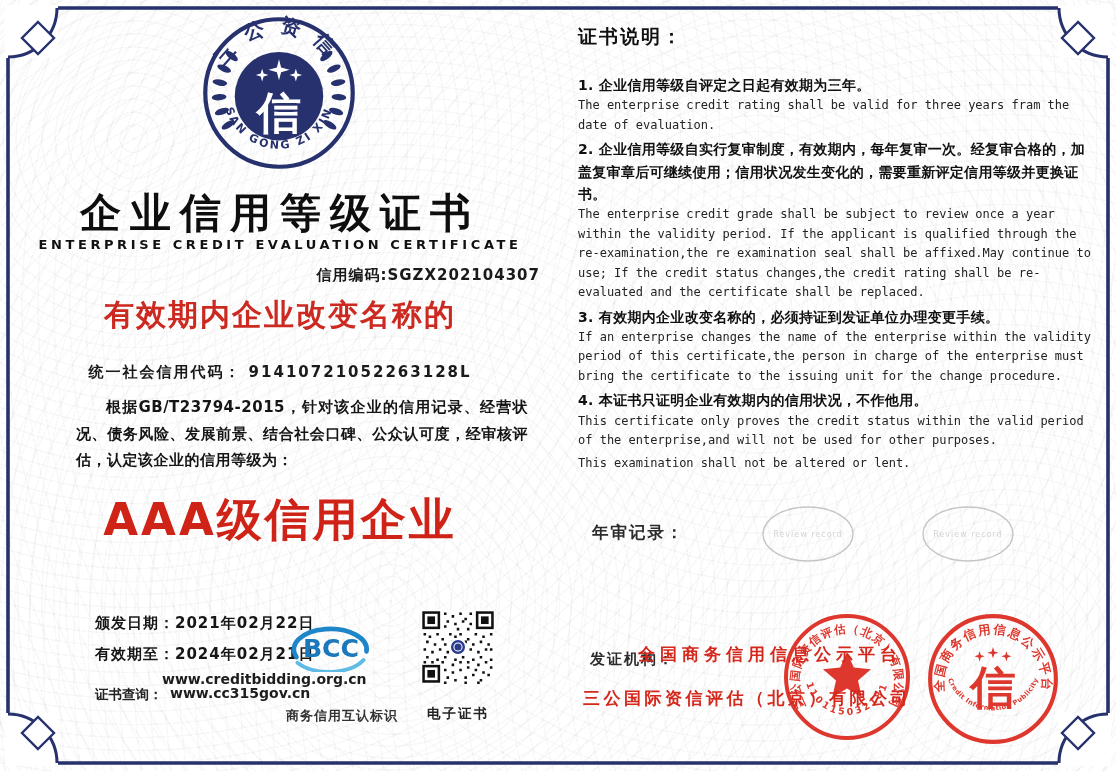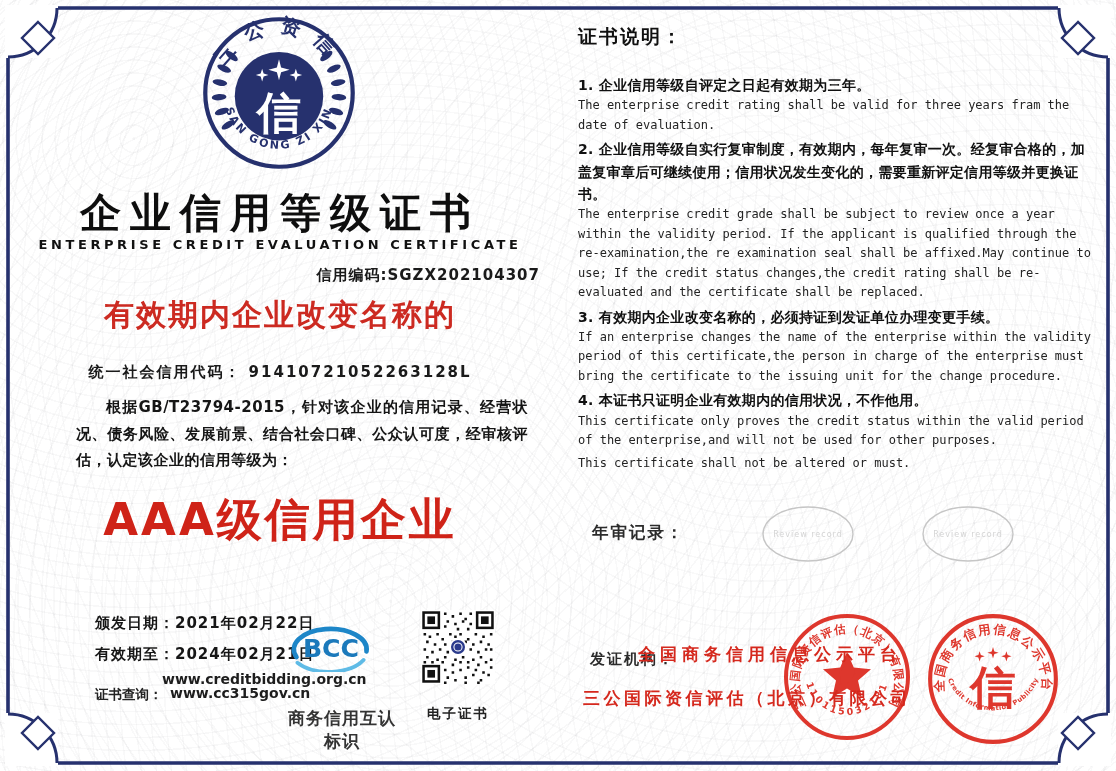--- a/index.html
+++ b/index.html
@@ -18,21 +18,21 @@
   .company{top:295px;font-size:30px;font-weight:700;color:#cc2a21;letter-spacing:2px;}
   .social{top:363px;font-size:15px;font-weight:600;color:#1a1a1a;letter-spacing:2px;}
   .para{position:absolute;left:56px;top:394px;width:452px;font-size:15px;line-height:1.78;
         font-weight:600;color:#151515;text-align:justify;text-indent:2em;letter-spacing:0.5px;}
   .rating{top:490px;font-size:45px;font-weight:800;color:#cf2318;letter-spacing:3px;}
   .date-line{position:absolute;left:75px;font-size:15px;font-weight:700;color:#161616;letter-spacing:1px;}
   .q-label{position:absolute;left:75px;top:686px;font-size:13.5px;font-weight:700;color:#222;}
   .q-url{position:absolute;font-size:14px;font-weight:700;color:#1d1d1d;}
   .bcc-box{position:absolute;left:288px;top:616px;width:86px;height:56px;z-index:3;}
   .bcc-label{position:absolute;left:282px;top:707px;width:120px;text-align:center;
-             font-size:17px;font-weight:600;color:#333;letter-spacing:1px;z-index:3;}
+             font-size:13px;font-weight:600;color:#333;letter-spacing:1px;z-index:3;}
   .qr-box{position:absolute;left:421px;top:610px;width:74px;height:74px;z-index:3;}
   .qr-label{position:absolute;left:418px;top:705px;width:80px;text-align:center;
             font-family:"DejaVu Serif","Liberation Serif",serif;
             font-size:13.5px;font-weight:600;color:#222;letter-spacing:2px;z-index:3;}
   .right-col{position:absolute;left:578px;top:24px;width:521px;z-index:3;}
   .notes-heading{font-size:19px;font-weight:800;color:#101010;letter-spacing:2px;margin-bottom:24px;}
   .note-zh{font-size:14px;font-weight:700;color:#101010;line-height:1.6;letter-spacing:0.3px;}
   .note-en{font-family:"DejaVu Sans Mono","Liberation Mono",monospace;font-size:12px;
            color:#232323;line-height:1.62;margin-bottom:3px;}
   .review-label{position:absolute;left:592px;top:522px;font-size:16.5px;font-weight:600;
@@ -148,21 +148,21 @@
   </div>
   <div>
     <div class="note-zh">3. 有效期内企业改变名称的，必须持证到发证单位办理变更手续。</div>
     <div class="note-en">If an enterprise changes the name of the enterprise within the validity period of this certificate,the person in charge of the enterprise must bring the certificate to the issuing unit for the change procedure.</div>
   </div>
   <div>
     <div class="note-zh">4. 本证书只证明企业有效期内的信用状况，不作他用。</div>
     <div class="note-en">This certificate only proves the credit status within the valid period of the enterprise,and will not be used for other purposes.</div>
   </div>
   <div>
-    <div class="note-en">This certificate shall not be altered or must.</div>
+    <div class="note-en">This examination shall not be altered or lent.</div>
   </div>
 </div>
 
 <div class="review-label">年审记录：</div>
 
 <div class="stamp-oval" style="left:760px">
   <svg width="96" height="60" viewBox="0 0 96 60">
     <ellipse cx="48" cy="30" rx="45" ry="27" fill="none" stroke="#c6c6c6" stroke-width="1.4"></ellipse>
     <text x="48" y="33" text-anchor="middle" font-size="8" fill="#d4d4d4" letter-spacing="1">Review record</text>
   </svg>

